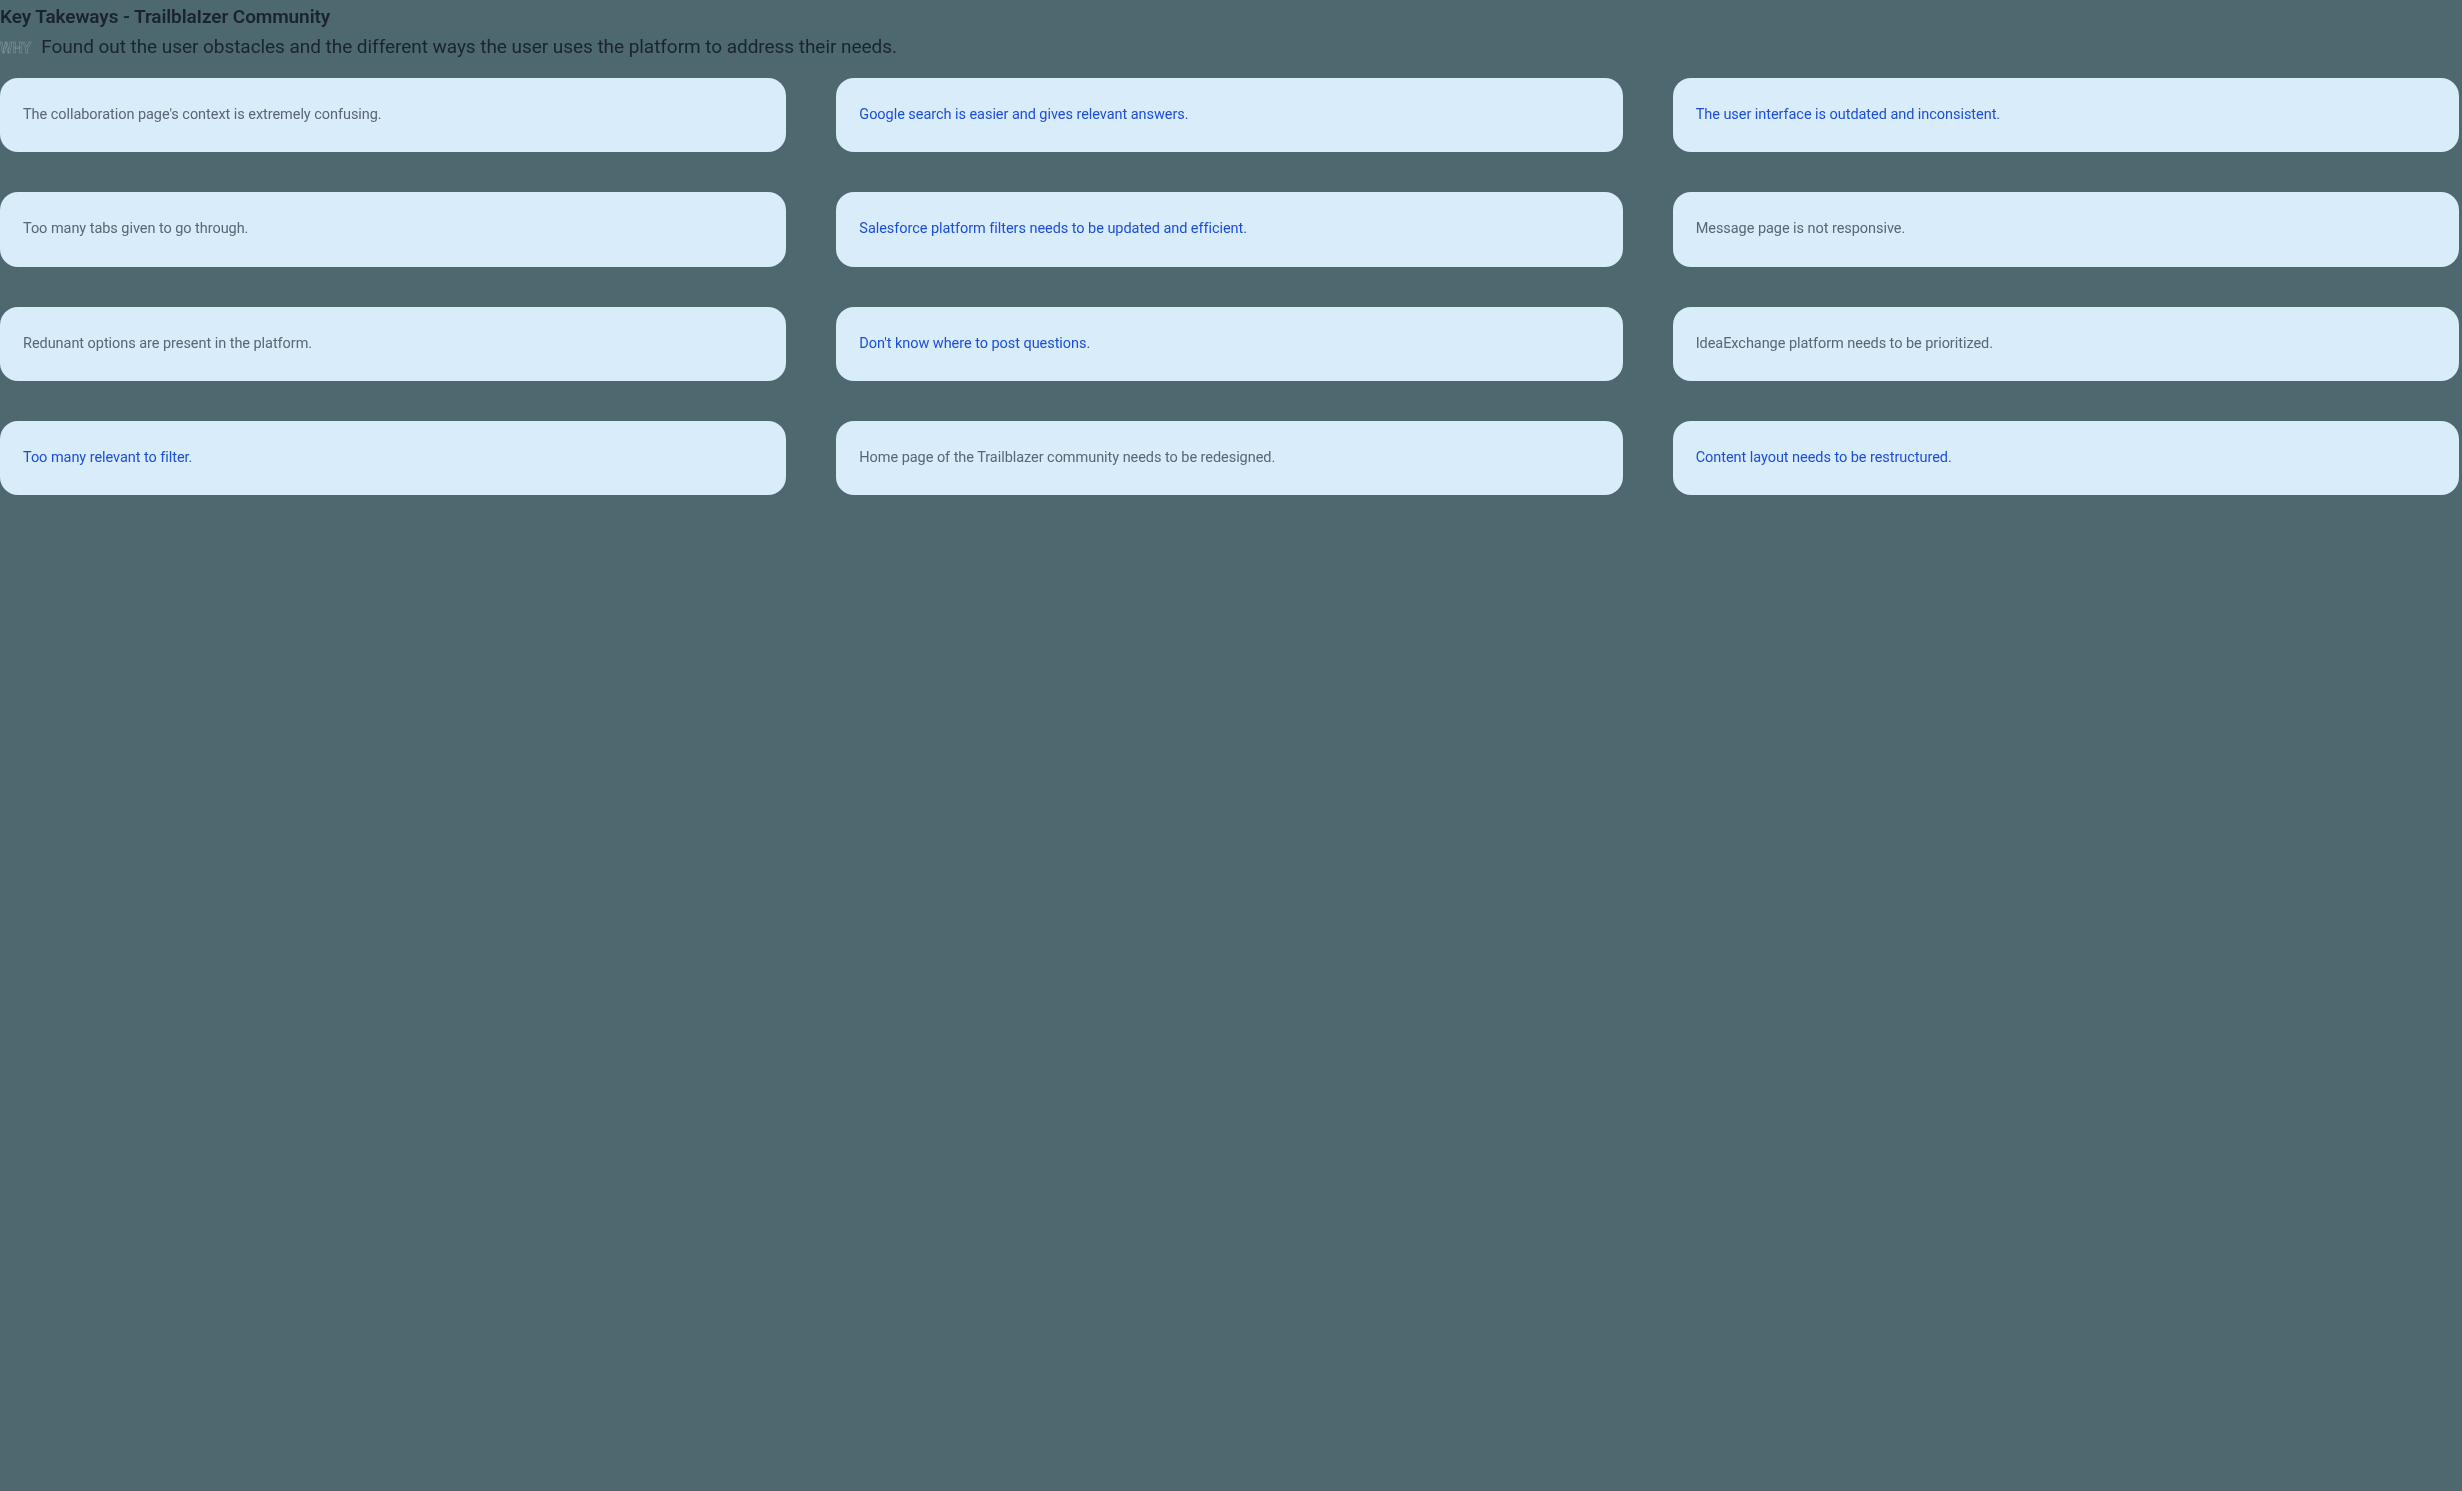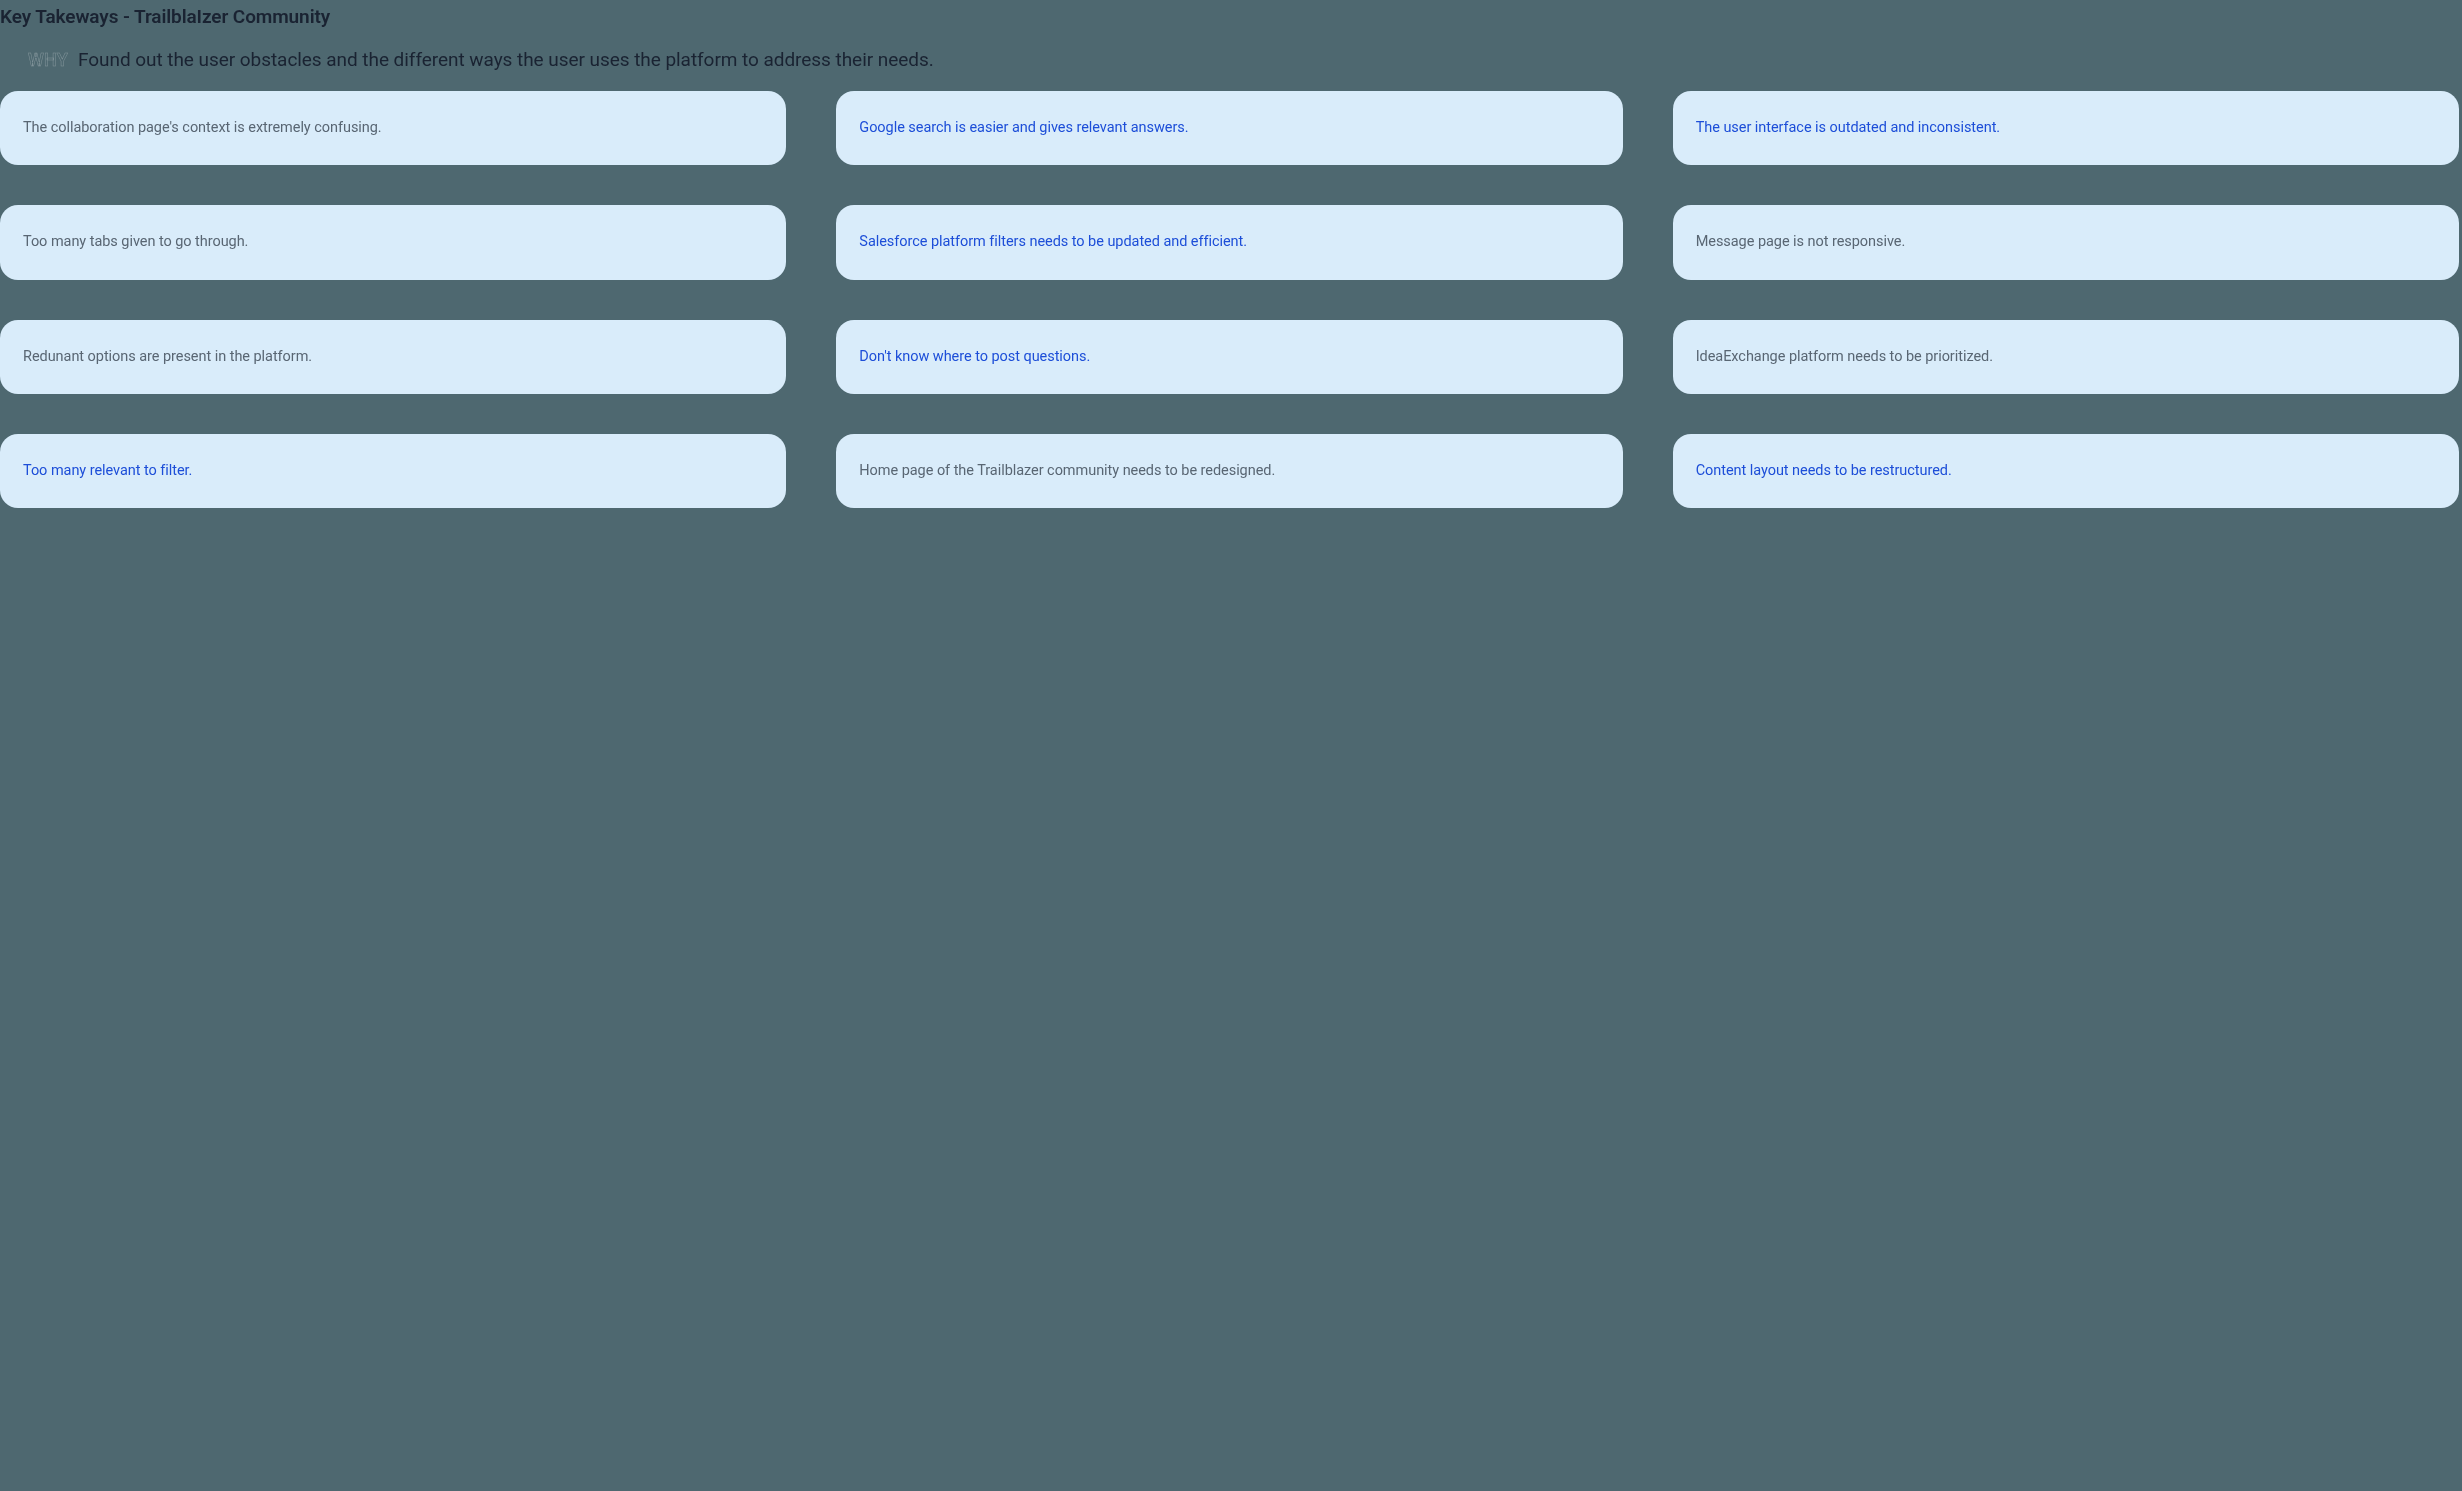--- a/index.html
+++ b/index.html
@@ -14,34 +14,33 @@
     overflow-x: hidden;
   }
   .header {
     padding: 0 3px 20px 0;
   }
   .title {
     font-size: 19px;
     font-weight: 600;
     color: #1a2332;
     letter-spacing: -0.1px;
-    margin-bottom: 20px;
+    margin-bottom: 7px;
   }
   .subtitle-row {
     display: flex;
     align-items: baseline;
     gap: 10px;
   }
   .why {
-    font-size: 18px;
+    font-size: 14px;
     font-weight: 600;
     color: #4e6870;
     -webkit-text-stroke: 0.5px rgba(185,195,200,0.5);
     letter-spacing: 0.2px;
-    margin-left: 28px;
   }
   .subtitle {
     font-size: 19px;
     font-weight: 400;
     color: #1a2332;
     letter-spacing: -0.05px;
   }
   .grid {
     display: grid;
     grid-template-columns: repeat(3, 1fr);

